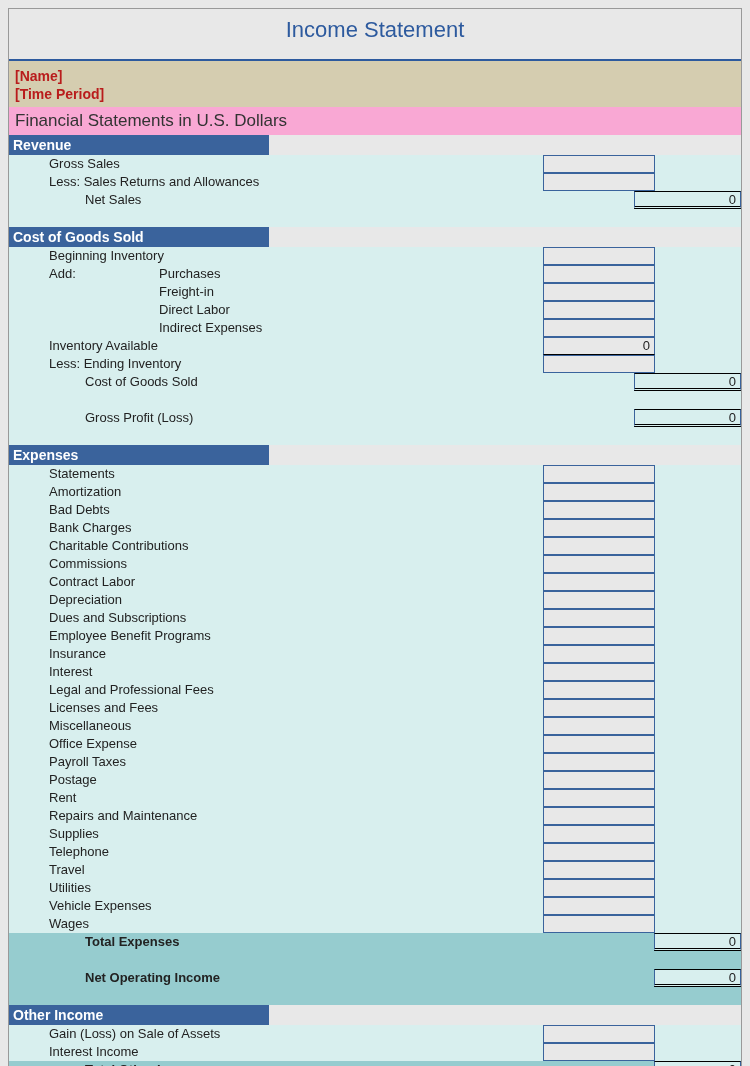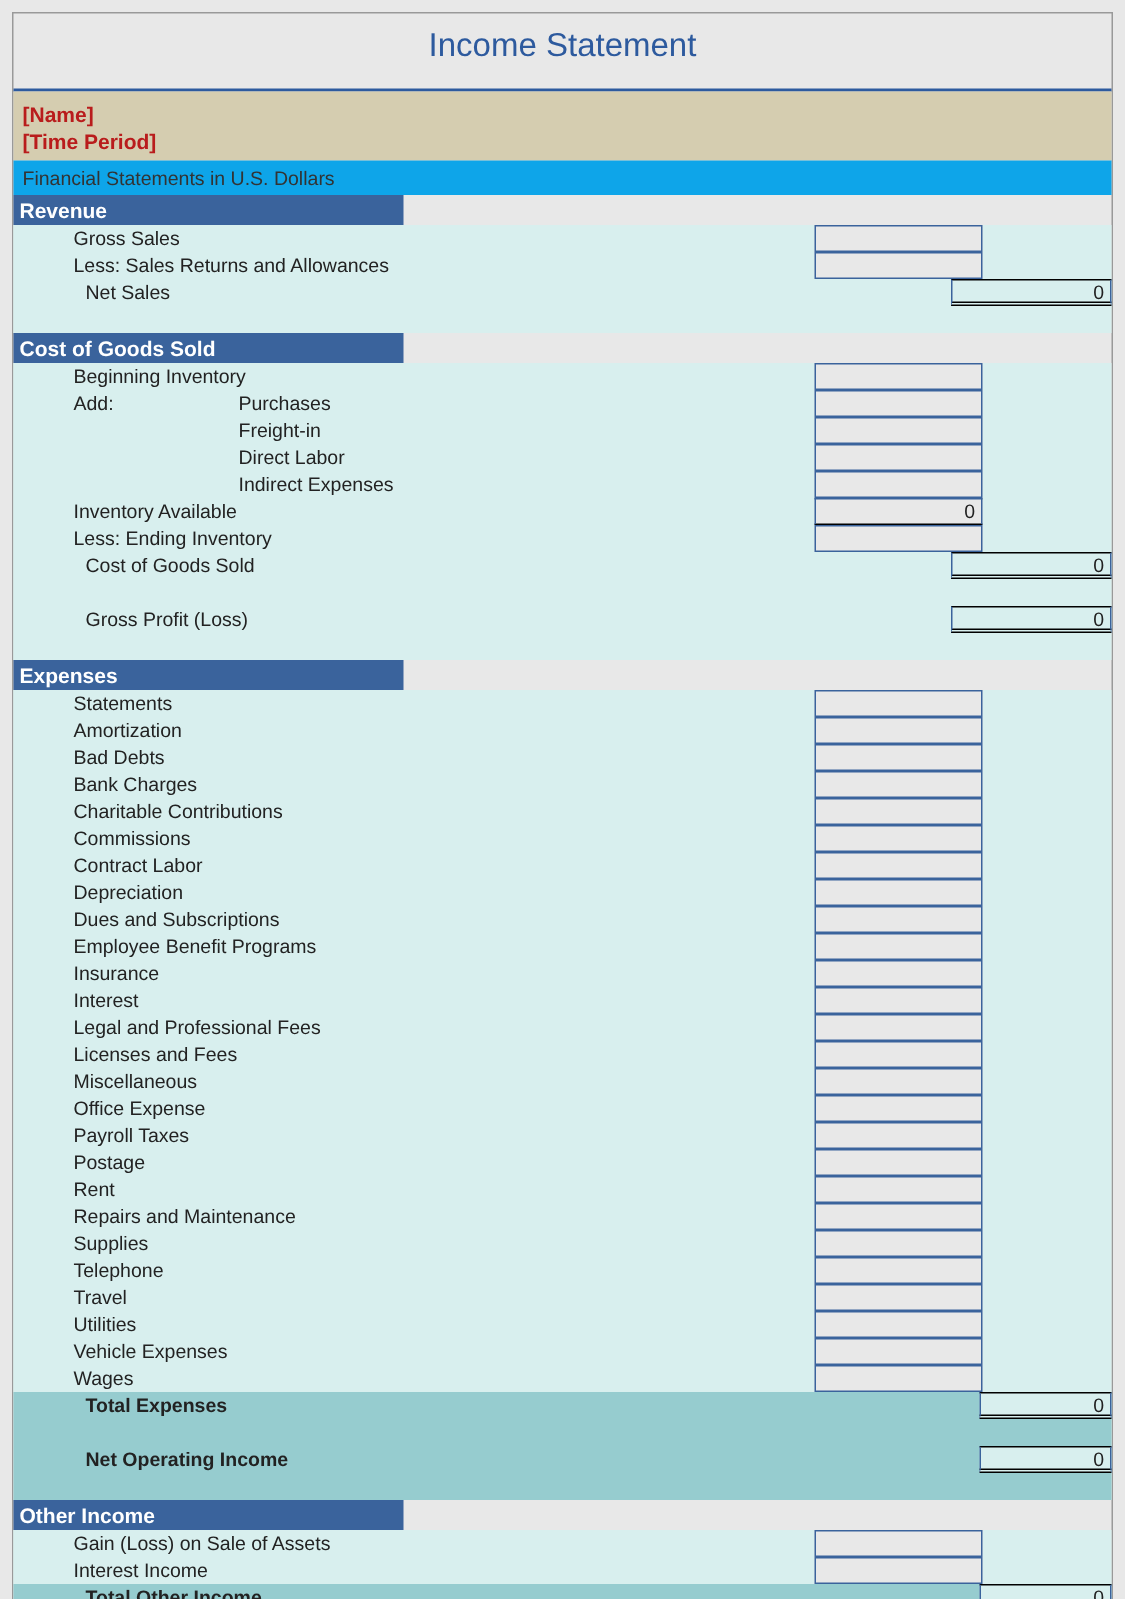--- a/index.html
+++ b/index.html
@@ -26,24 +26,24 @@
   .title-underline { border-bottom: 2px solid #2d5a9e; margin: 0; }
   .meta {
     background: #d5cdb0;
     padding: 6px 6px 4px;
     font-weight: bold;
     color: #b91c1c;
     font-size: 14px;
     line-height: 1.3;
   }
   .meta-sub {
-    background: #0ea5e9;
+    background: #f9a8d4;
     padding: 4px 6px 4px;
     color: #333;
-    font-size: 13px;
+    font-size: 17px;
   }
   .section-head {
     background: #3a639c;
     color: #fff;
     font-weight: bold;
     padding: 2px 4px;
     width: 260px;
     font-size: 14px;
   }
   .body-block { background: #d8efee; }
@@ -52,21 +52,21 @@
     align-items: stretch;
     min-height: 18px;
   }
   .label {
     width: 330px;
     padding: 0 4px 0 4px;
     line-height: 18px;
     white-space: nowrap;
   }
   .indent1 { padding-left: 40px; }
-  .indent2 { padding-left: 48px; }
+  .indent2 { padding-left: 76px; }
   .bold { font-weight: bold; }
   .gap-mid { width: 204px; }
   .gap-right { width: 120px; }
   .cell {
     width: 112px;
     border: 1px solid #3a639c;
     background: #e8e8e8;
     height: 18px;
     line-height: 16px;
     text-align: right;

